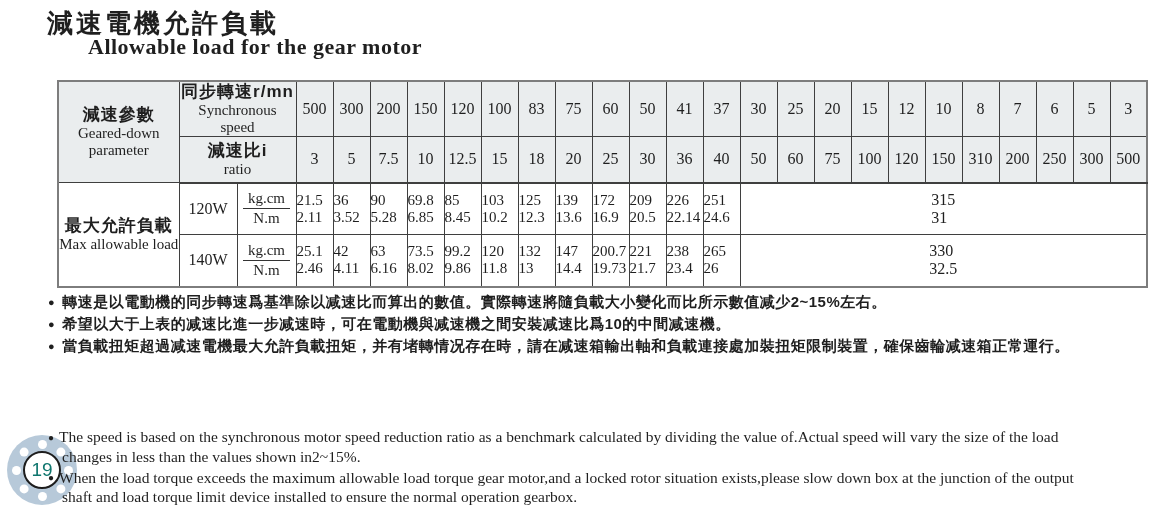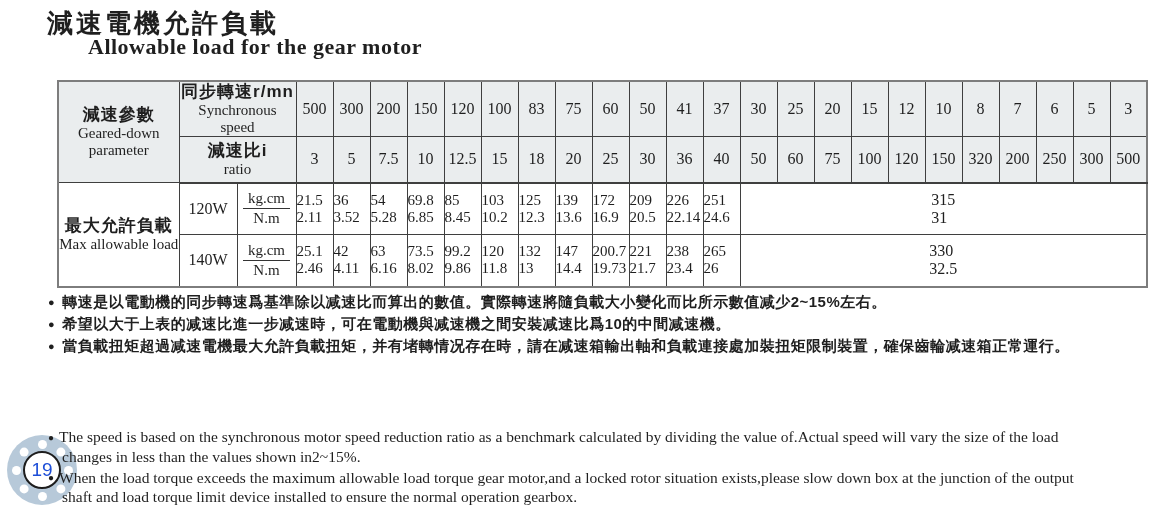--- a/index.html
+++ b/index.html
@@ -70,21 +70,21 @@
   .h2{transform:rotate(45deg) translate(26px);}
   .h3{transform:rotate(90deg) translate(26px);}
   .h4{transform:rotate(135deg) translate(26px);}
   .h5{transform:rotate(180deg) translate(26px);}
   .h6{transform:rotate(225deg) translate(26px);}
   .h7{transform:rotate(270deg) translate(26px);}
   .h8{transform:rotate(315deg) translate(26px);}
   .flange .center{position:absolute;left:50%;top:50%;width:38px;height:38px;margin:-19px 0 0 -19px;
           background:#fff;border:2px solid #1d1d1d;border-radius:50%;
           display:flex;align-items:center;justify-content:center;
-          font-size:19px;color:#1d4ed8;font-family:"Liberation Sans",sans-serif;}
+          font-size:19px;color:#0f766e;font-family:"Liberation Sans",sans-serif;}
   .notes-layer{position:relative;z-index:2;}
 </style>
 </head>
 <body>
 
 <div class="title-zh">減速電機允許負載</div>
 <div class="title-en">Allowable load for the gear motor</div>
 
 <table class="load-table">
   <colgroup id="cols">
@@ -165,21 +165,21 @@
         <td class="num">25</td>
         <td class="num">30</td>
         <td class="num">36</td>
         <td class="num">40</td>
         <td class="num">50</td>
         <td class="num">60</td>
         <td class="num">75</td>
         <td class="num">100</td>
         <td class="num">120</td>
         <td class="num">150</td>
-        <td class="num">320</td>
+        <td class="num">310</td>
         <td class="num">200</td>
         <td class="num">250</td>
         <td class="num">300</td>
         <td class="num">500</td>
       </tr>
     <tr class="body-row" id="load-row-0">
       <td class="label-cell" rowspan="2">
         <div class="zh">最大允許負載</div>
         <div class="en">Max allowable load</div>
       </td>
@@ -192,21 +192,21 @@
       </td>
     <td class="val">
           <div>21.5</div>
           <div>2.11</div>
         </td>
         <td class="val">
           <div>36</div>
           <div>3.52</div>
         </td>
         <td class="val">
-          <div>54</div>
+          <div>90</div>
           <div>5.28</div>
         </td>
         <td class="val">
           <div>69.8</div>
           <div>6.85</div>
         </td>
         <td class="val">
           <div>85</div>
           <div>8.45</div>
         </td>

